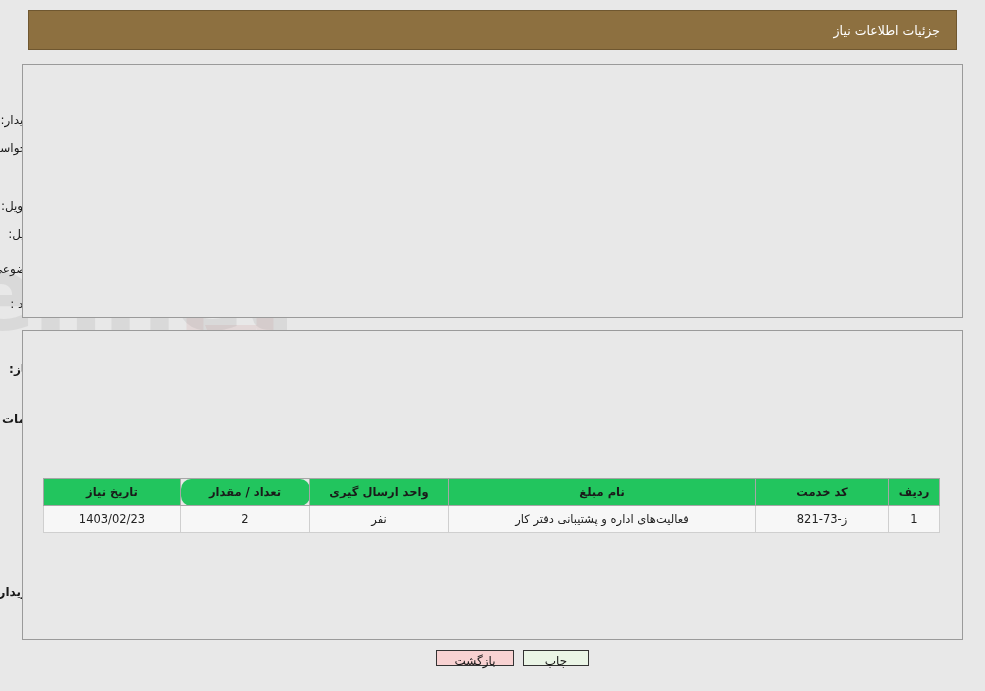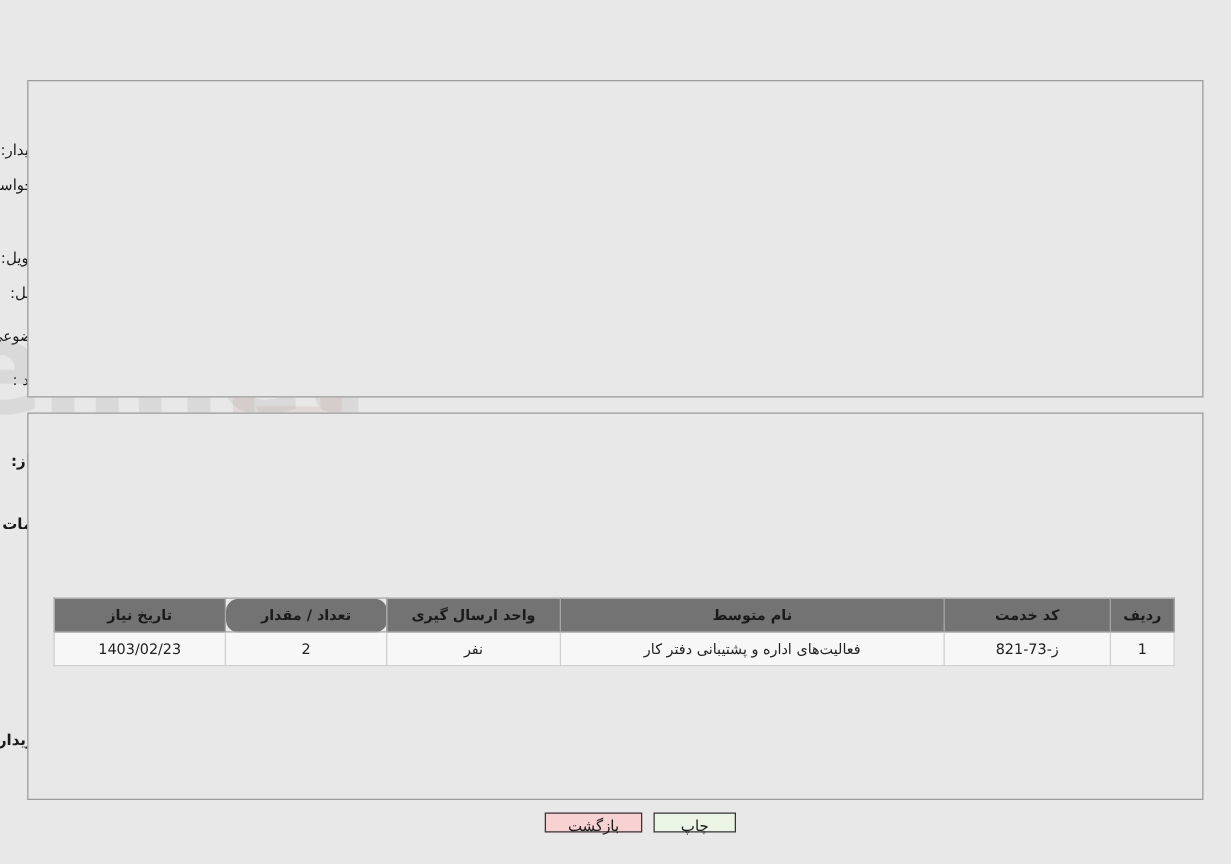--- a/index.html
+++ b/index.html
@@ -160,21 +160,21 @@
   #tbl {
     position: absolute;
     right: 45px;
     top: 478px;
     width: 897px;
     border-collapse: collapse;
     z-index: 7;
     font-size: 11.5px;
   }
   #tbl th {
-    background: #737373;
+    background: #22c55e;
     border: 1px solid #a6a6a6;
     font-weight: bold;
     color: #1a1a1a;
     height: 26px;
     padding: 0 4px;
   }
   #tbl td {
     background: #f7f7f7;
     border: 1px solid #cfcfcf;
     color: #222222;
@@ -208,20 +208,23 @@
     <g opacity="0.17">
       <path d="M195 215 L265 248 L265 330 Q265 380 230 400 Q195 380 195 330 Z" fill="none" stroke="#cf8b8b" stroke-width="17"></path>
       <path d="M213 300 L232 255 L251 300 L232 285 Z" fill="#cf8b8b"></path>
       <path d="M205 325 L258 325 L232 392 Z" fill="#cf8b8b"></path>
     </g>
     <g opacity="0.15" fill="#8c8c8c" font-family="DejaVu Sans, sans-serif" font-size="104" font-weight="bold" letter-spacing="-3">
       <text x="288" y="330">ArtaTender.net</text>
     </g>
   </svg>
 
+  <div class="title-bar">
+    <span>جزئیات اطلاعات نیاز</span>
+  </div>
 
   <div class="panel" id="panel-top"></div>
 
   <div class="lbl" style="right:890px; top:85px;">شماره نیاز:</div>
   <div class="fld center" style="right:604px; top:81px; width:277px;">1103093039000006</div>
 
   <div class="lbl" style="right:475px; top:85px;">تاریخ و ساعت اعلان عمومی:</div>
   <div class="fld center" style="right:290px; top:81px; width:180px;">1403/02/18 - 11:38</div>
 
   <div class="lbl" style="right:890px; top:113px;">نام دستگاه خریدار:</div>
@@ -274,21 +277,21 @@
   <div class="lbl lbl-b" style="right:890px; top:412px;">اطلاعات خدمات مورد نیاز</div>
 
   <div class="lbl lbl-b" style="right:890px; top:441px;">گروه خدمت:</div>
   <div class="fld right" style="right:175px; top:436px; width:700px; height:24px; line-height:22px;">فعالیت‌های اداری و خدمات پشتیبانی</div>
 
   <table id="tbl">
     <thead>
       <tr>
         <th style="width:42px;">ردیف</th>
         <th style="width:124px;">کد خدمت</th>
-        <th>نام متوسط</th>
+        <th>نام مبلغ</th>
         <th style="width:130px;">واحد ارسال گیری</th>
         <th style="width:120px;border-radius:10px;">تعداد / مقدار</th>
         <th style="width:128px;">تاریخ نیاز</th>
       </tr>
     </thead>
     <tbody>
       <tr>
         <td>1</td>
         <td>ز-73-821</td>
         <td>فعالیت‌های اداره و پشتیبانی دفتر کار</td>

